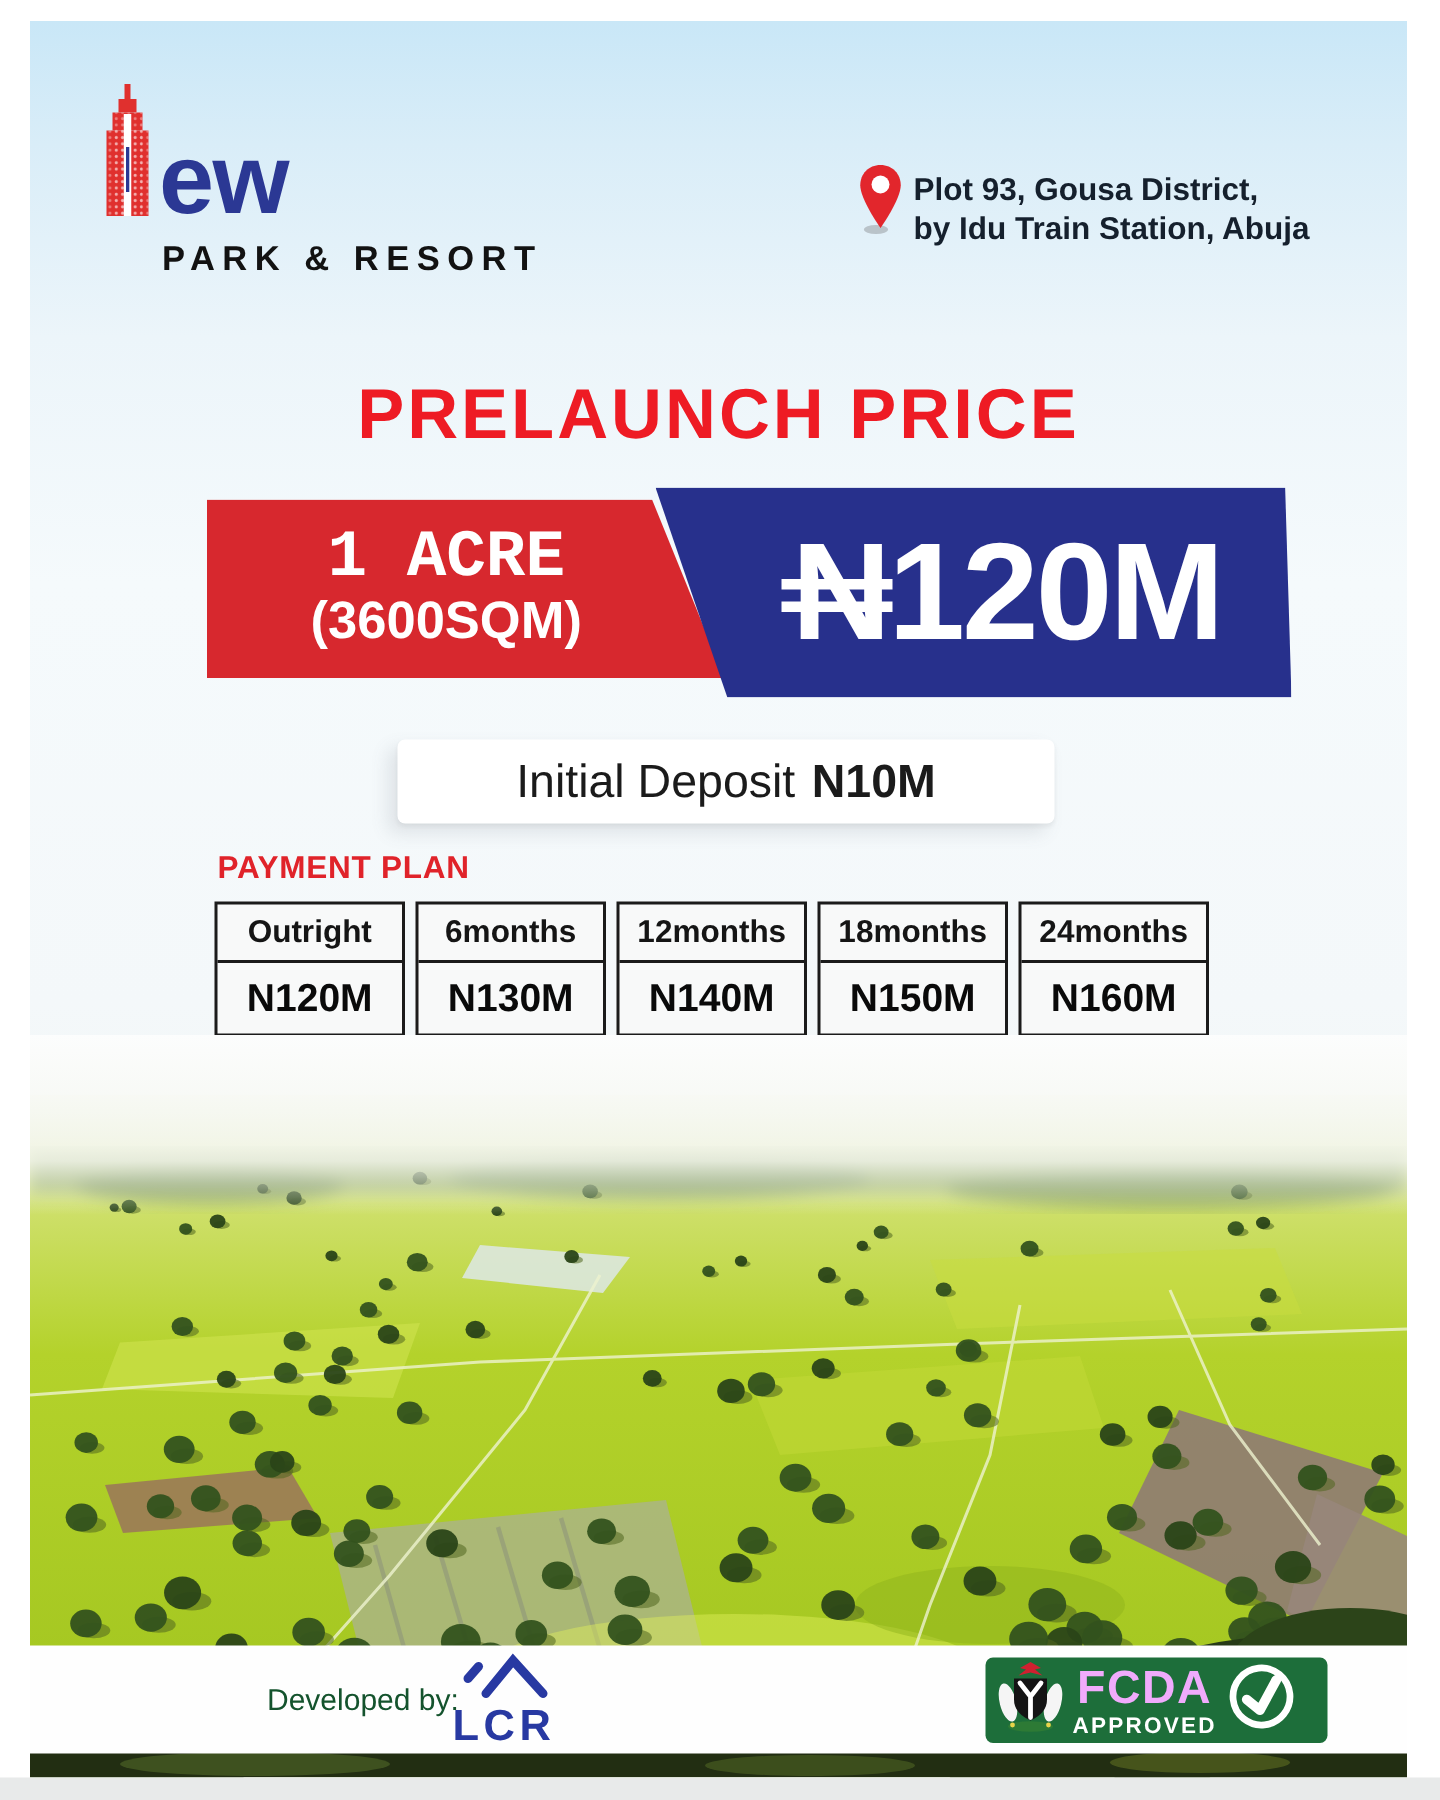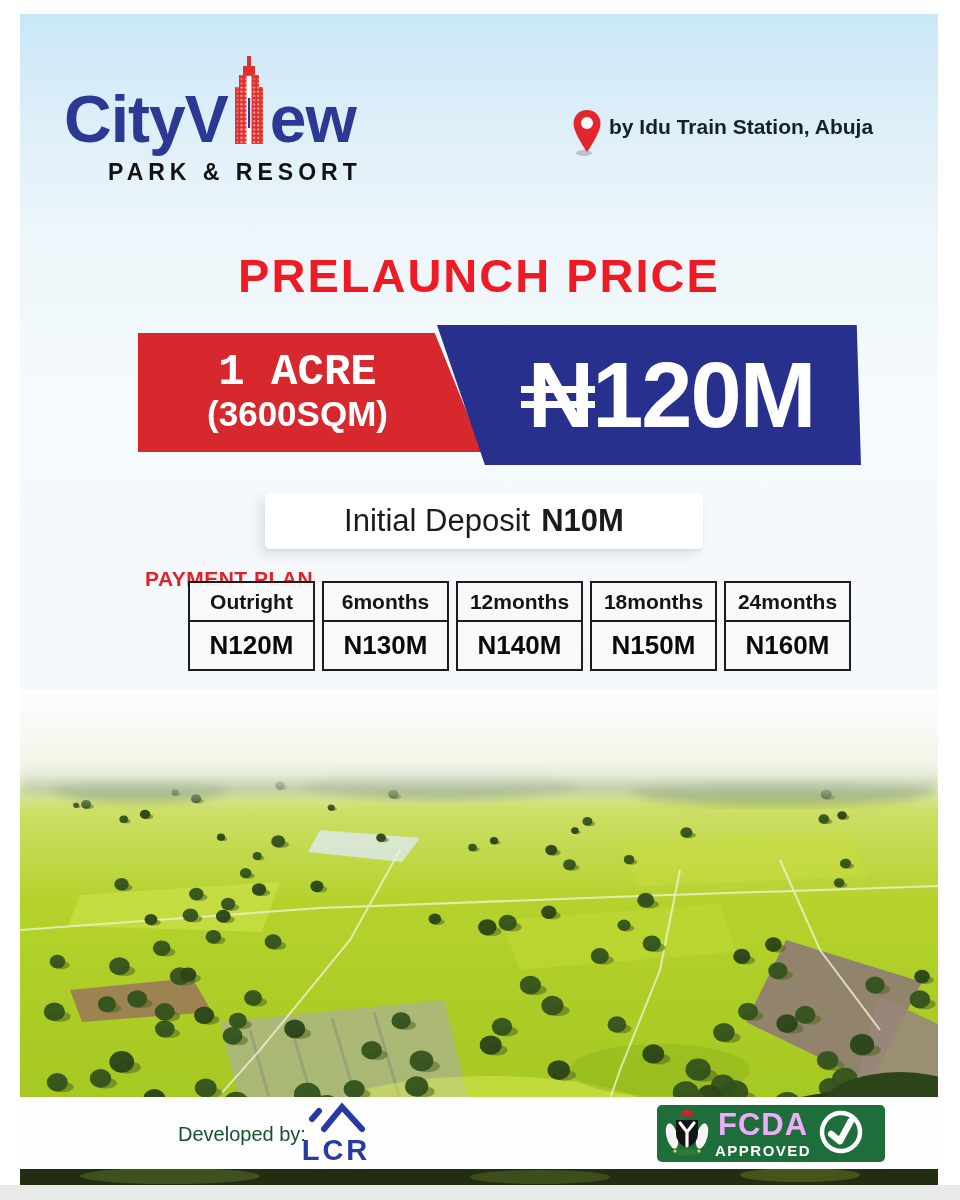--- a/index.html
+++ b/index.html
@@ -39,21 +39,21 @@
   .naira::after{top:57%;}
 
   
   .deposit{position:absolute;left:245px;top:479px;width:438px;height:56px;background:#ffffff;border-radius:5px;
            box-shadow:-6px 6px 12px rgba(90,100,110,0.14),0 2px 3px rgba(0,0,0,0.05);
            display:flex;justify-content:center;align-items:center;gap:11px;font-size:31px;color:#1b1b1b;}
   .deposit .amount{font-weight:800;}
 
   
   .plan-title{position:absolute;left:125px;top:553px;font-size:21px;font-weight:800;color:#e0232a;letter-spacing:0.5px;}
-  .plan-table{position:absolute;left:123px;top:567px;display:flex;gap:7px;margin-left:45px;}
+  .plan-table{position:absolute;left:123px;top:587px;display:flex;gap:7px;}
   .plan-cell{width:127px;border:2px solid #1b1b1b;background:rgba(248,249,249,0.95);box-sizing:border-box;}
   .plan-term{height:37px;border-bottom:2px solid #1b1b1b;display:flex;justify-content:center;align-items:center;
              font-size:21px;font-weight:700;color:#151515;}
   .plan-price{height:47px;display:flex;justify-content:center;align-items:center;
               font-size:26px;font-weight:800;color:#0a0a0a;}
 
   
   .photo{position:absolute;left:0;top:676px;width:918px;height:495px;}
   .photo svg{display:block;}
 
@@ -69,21 +69,20 @@
   .fcda-line2{font-size:15px;font-weight:800;color:#fff;letter-spacing:1.5px;margin-top:3px;}
 </style>
 </head>
 <body>
 
 <div class="canvas">
   <div class="flyer">
 
     <div class="logo">
       <div class="logo-row">
-        <span>CityV</span>
         <span class="logo-tower">
           <svg width="36" height="88" viewBox="0 0 36 88">
             <defs>
               <pattern id="tdots" width="4.2" height="4.2" patternUnits="userSpaceOnUse">
                 <circle cx="2.1" cy="2.1" r="1" fill="#ffffff" opacity="0.38"></circle>
               </pattern>
             </defs>
             <rect x="16" y="0" width="4" height="10" fill="#e0302e"></rect>
             <rect x="12" y="10" width="12" height="9" fill="#e0302e"></rect>
             <rect x="8" y="19" width="20" height="12" fill="#e0302e"></rect>
@@ -101,20 +100,21 @@
 
     <div class="location">
       <span>
         <svg width="30" height="48" viewBox="0 0 30 48">
           <ellipse cx="12" cy="45" rx="8" ry="3" fill="#b9c3c9"></ellipse>
           <path d="M15 2 C7 2 1.5 8 1.5 15.5 C1.5 25 15 44 15 44 C15 44 28.5 25 28.5 15.5 C28.5 8 23 2 15 2 Z" fill="#e2262c"></path>
           <circle cx="15" cy="15" r="6" fill="#ffffff"></circle>
         </svg>
       </span>
       <div class="loc-text">
+        <div>Plot 93, Gousa District,</div>
         <div>by Idu Train Station, Abuja</div>
       </div>
     </div>
 
     <div class="headline">PRELAUNCH PRICE</div>
 
     <div class="band-red">
       <div class="size">1 ACRE</div>
       <div class="size-detail">(3600SQM)</div>
     </div>

